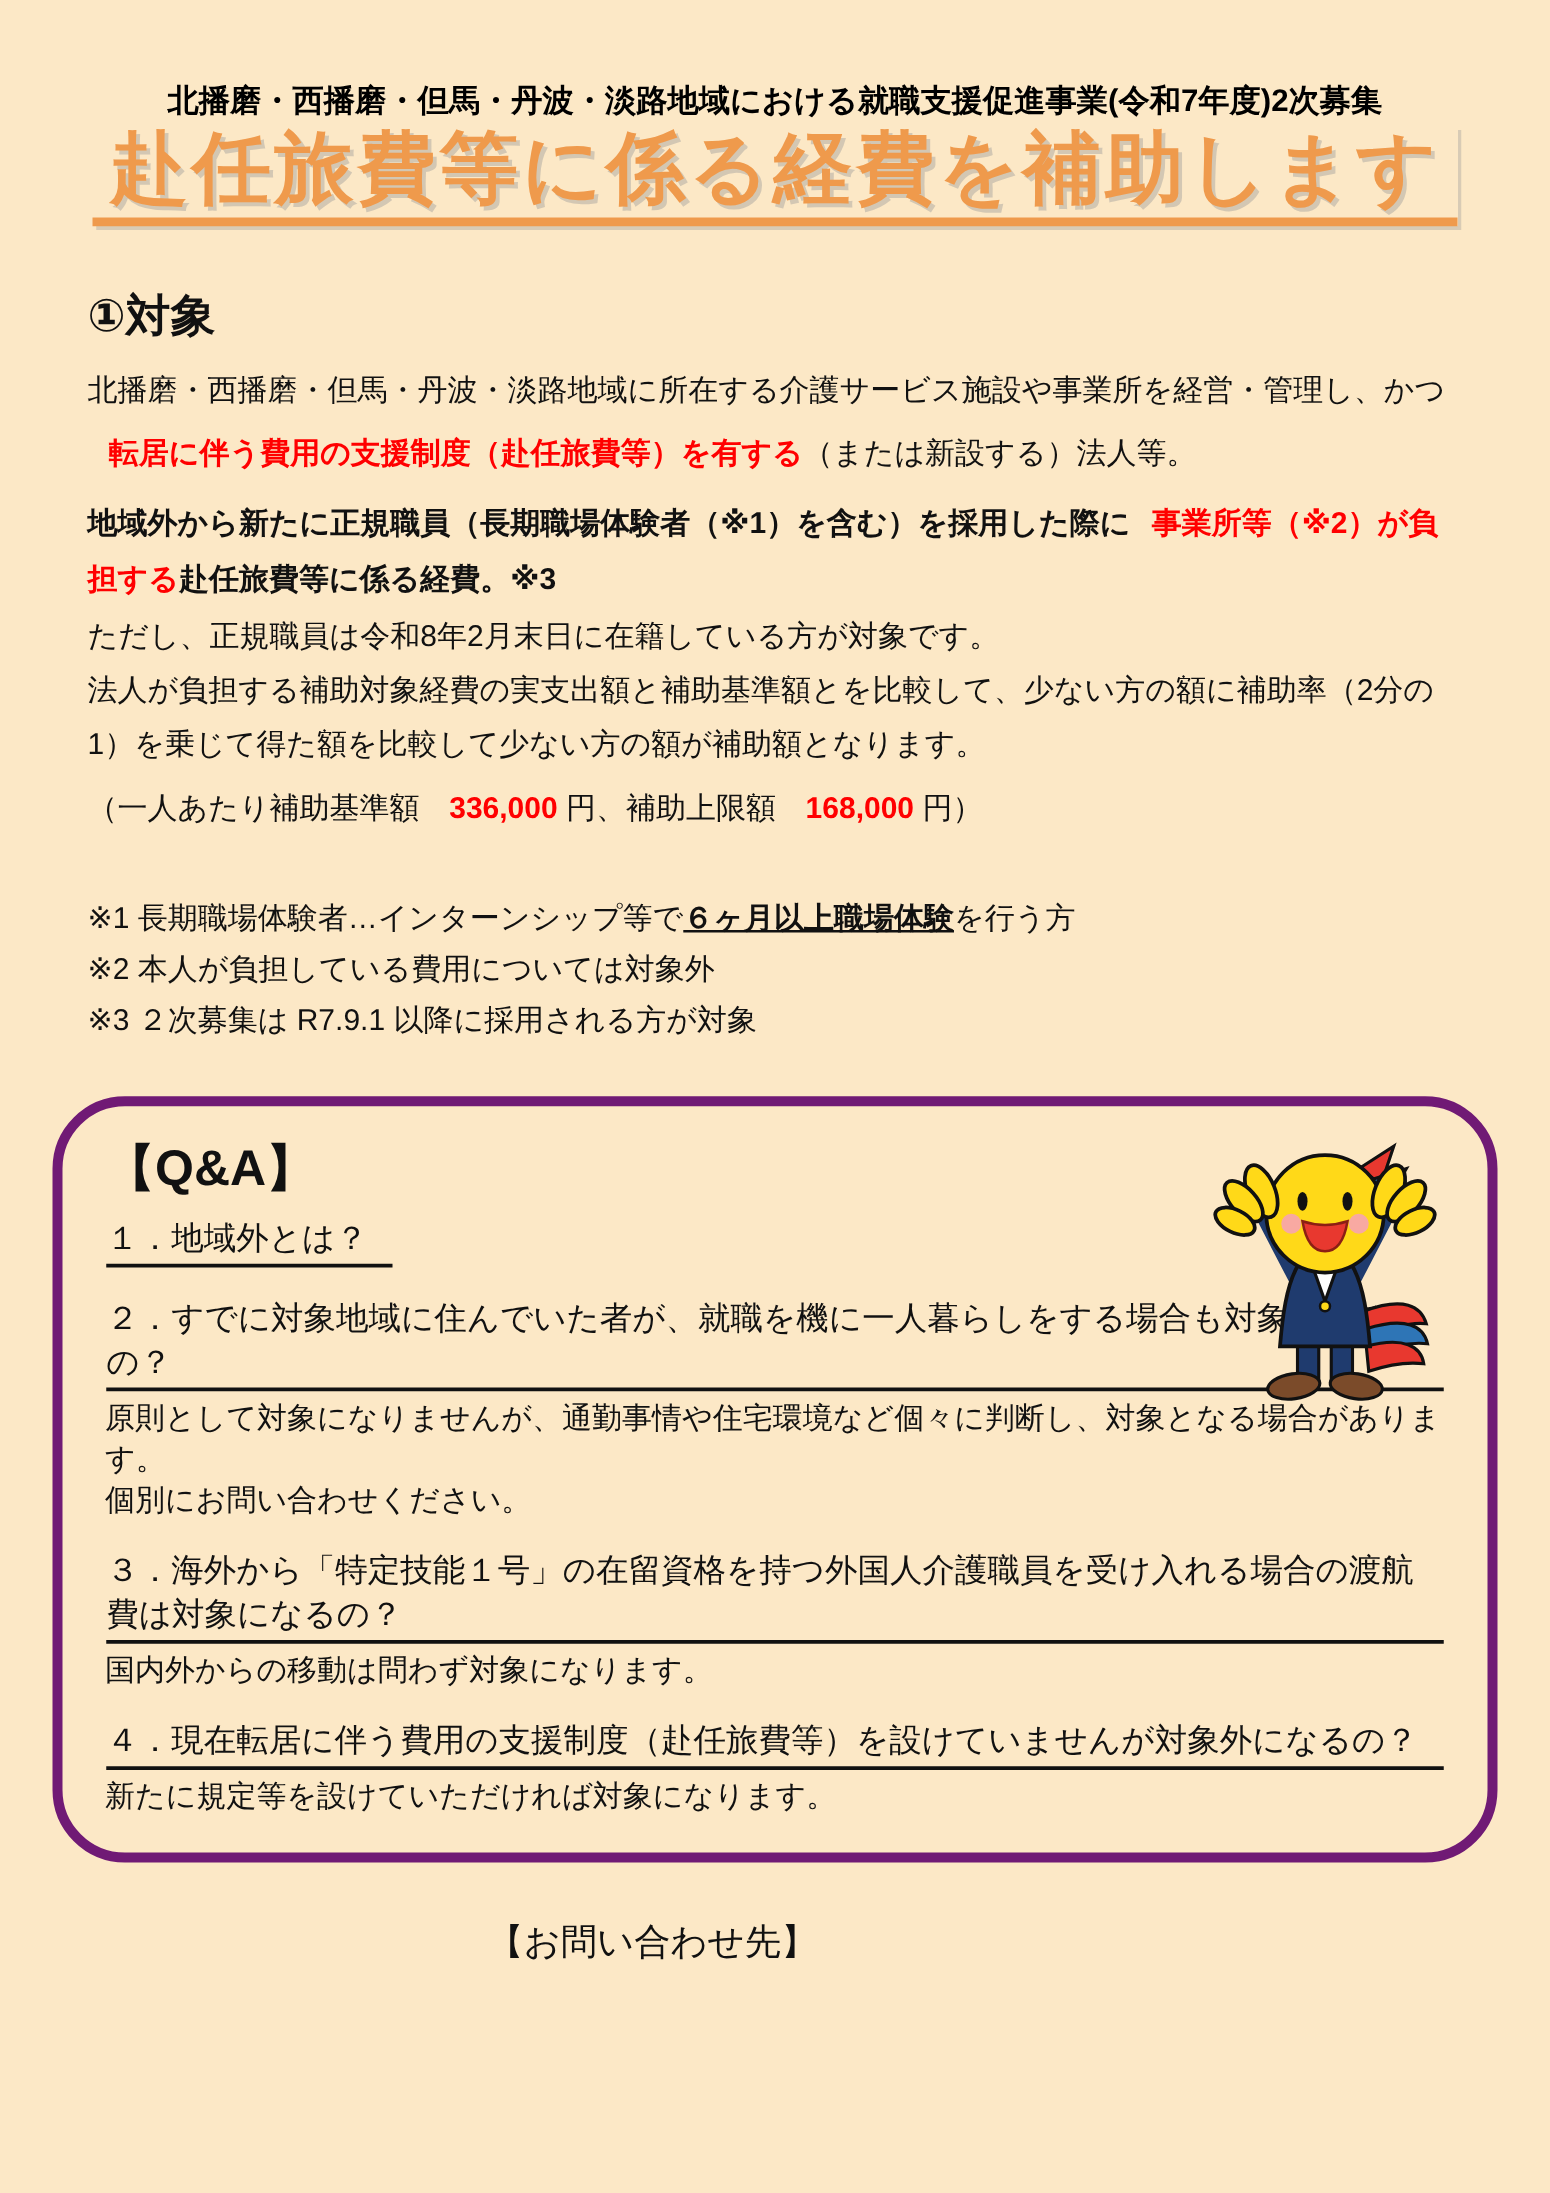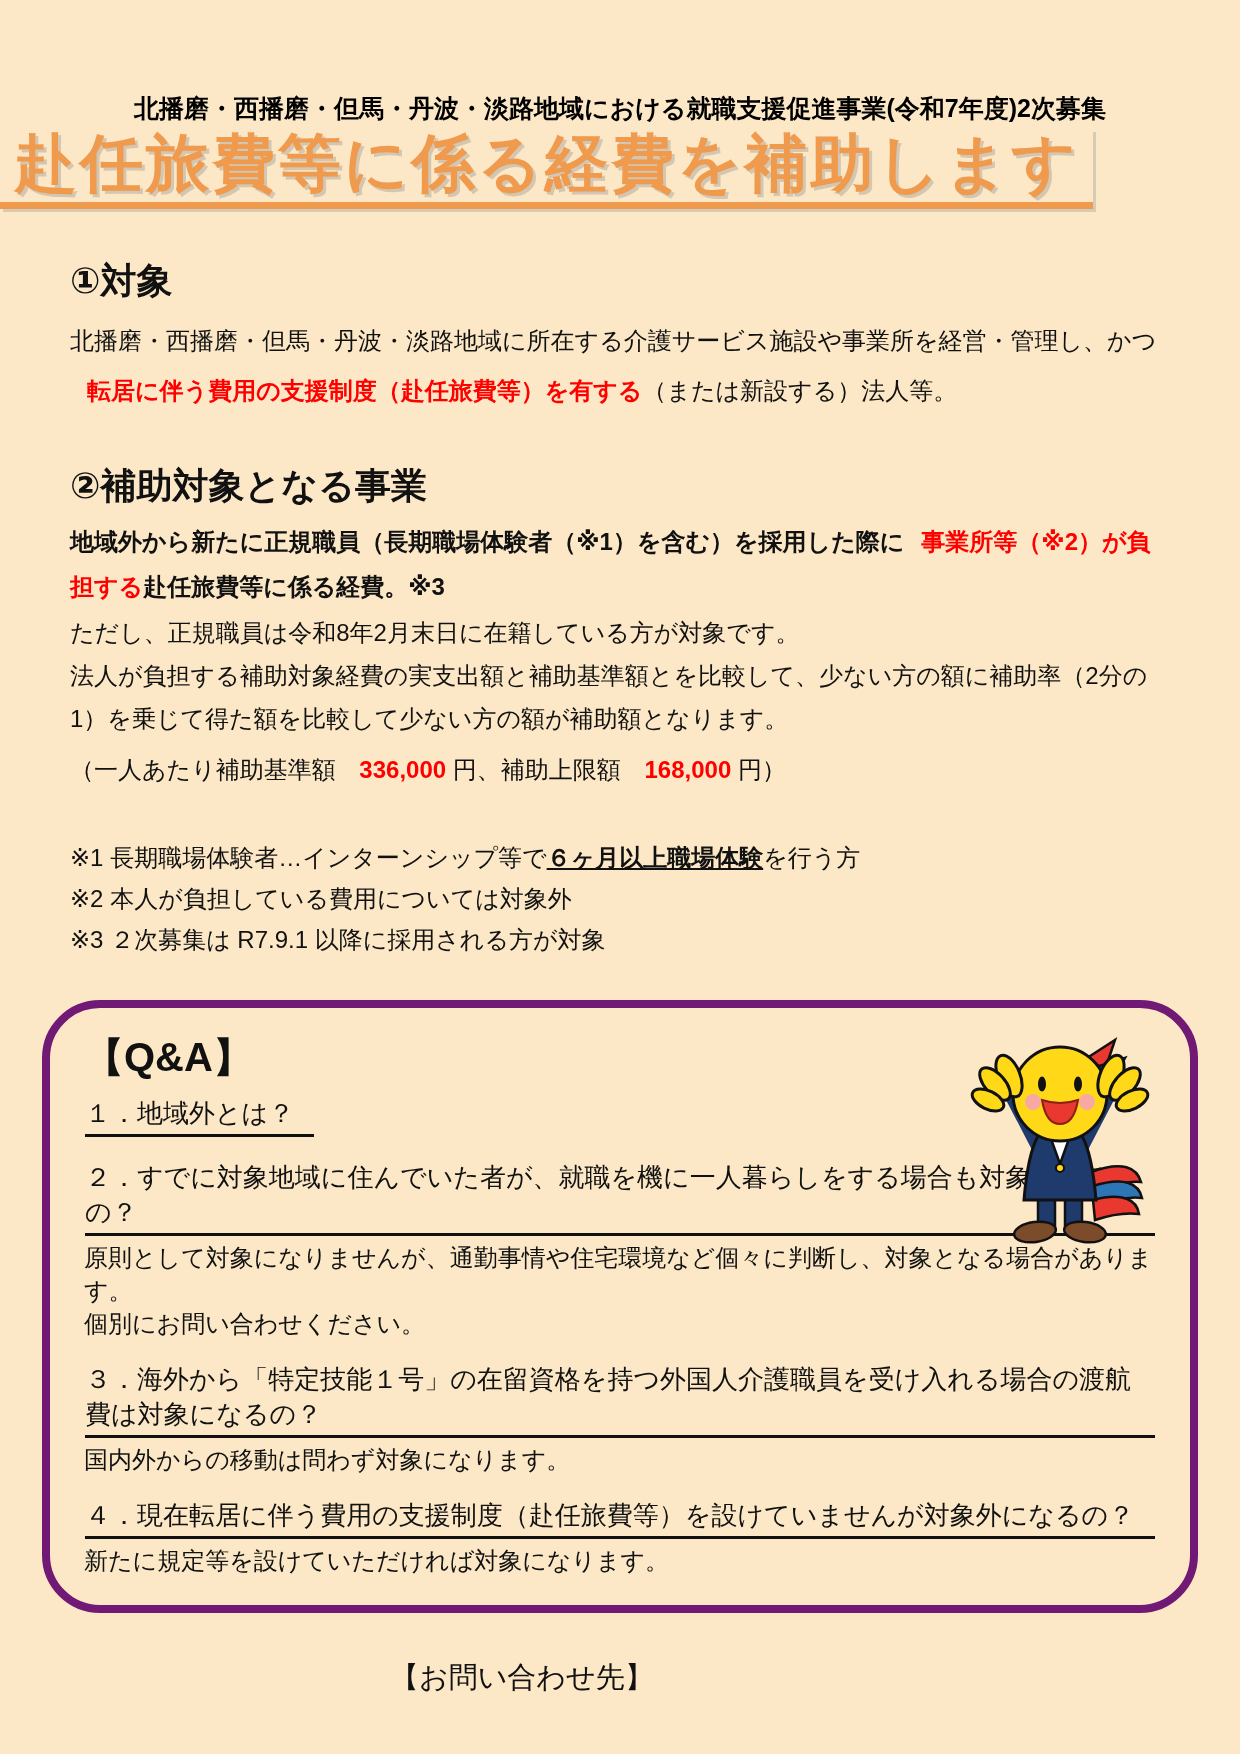--- a/index.html
+++ b/index.html
@@ -7,28 +7,28 @@
   .page{
     position:relative;
     width:1240px;height:1754px;
     background:#FCE8C6;
     overflow:hidden;
     color:#111;
     margin:0 auto;
   }
   
   .header-subtitle{
-    padding-top:92px;
+    padding-top:64px;
     text-align:center;
     font-size:25px;
     font-weight:bold;
     letter-spacing:0px;
     color:#000;
   }
-  .main-title-wrap{text-align:left;margin-top:4px;}
+  .main-title-wrap{text-align:center;margin-top:4px;}
   .main-title{
     display:inline-block;
     font-size:63px;
     font-weight:900;
     letter-spacing:3px;
     color:#EF9A4C;
     text-shadow:3px 3px 0 rgba(150,150,150,0.40);
     border-bottom:7px solid #EF9A4C;
     box-shadow:3px 3px 0 rgba(150,150,150,0.35);
     padding:0 14px 4px 14px;
@@ -97,21 +97,20 @@
     <span class="main-title">赴任旅費等に係る経費を補助します</span>
   </div>
 
   <div class="content">
 
     <h2 class="sec-heading sec1-heading">①対象</h2>
     <p class="body-text sec1-para">
       <span>北播磨・西播磨・但馬・丹波・淡路地域に所在する介護サービス施設や事業所を経営・管理し、かつ</span><span class="red">転居に伴う費用の支援制度（赴任旅費等）を有する</span><span>（または新設する）法人等。</span>
     </p>
 
-    <h2 class="sec-heading sec2-heading">②補助対象となる事業</h2>
     <p class="body-text-tight sec2-para1">
       <span>地域外から新たに正規職員（長期職場体験者（※1）を含む）を採用した際に</span><span class="red">事業所等（※2）が負担する</span><span>赴任旅費等に係る経費。※3</span>
     </p>
     <p class="body-text-tight sec2-para2">ただし、正規職員は令和8年2月末日に在籍している方が対象です。</p>
     <p class="body-text-tight">法人が負担する補助対象経費の実支出額と補助基準額とを比較して、少ない方の額に補助率（2分の1）を乗じて得た額を比較して少ない方の額が補助額となります。</p>
     <p class="money-line">
       <span>（一人あたり補助基準額 </span><span class="red">336,000</span><span> 円、補助上限額 </span><span class="red">168,000</span><span> 円）</span>
     </p>
 
     <div class="notes">

